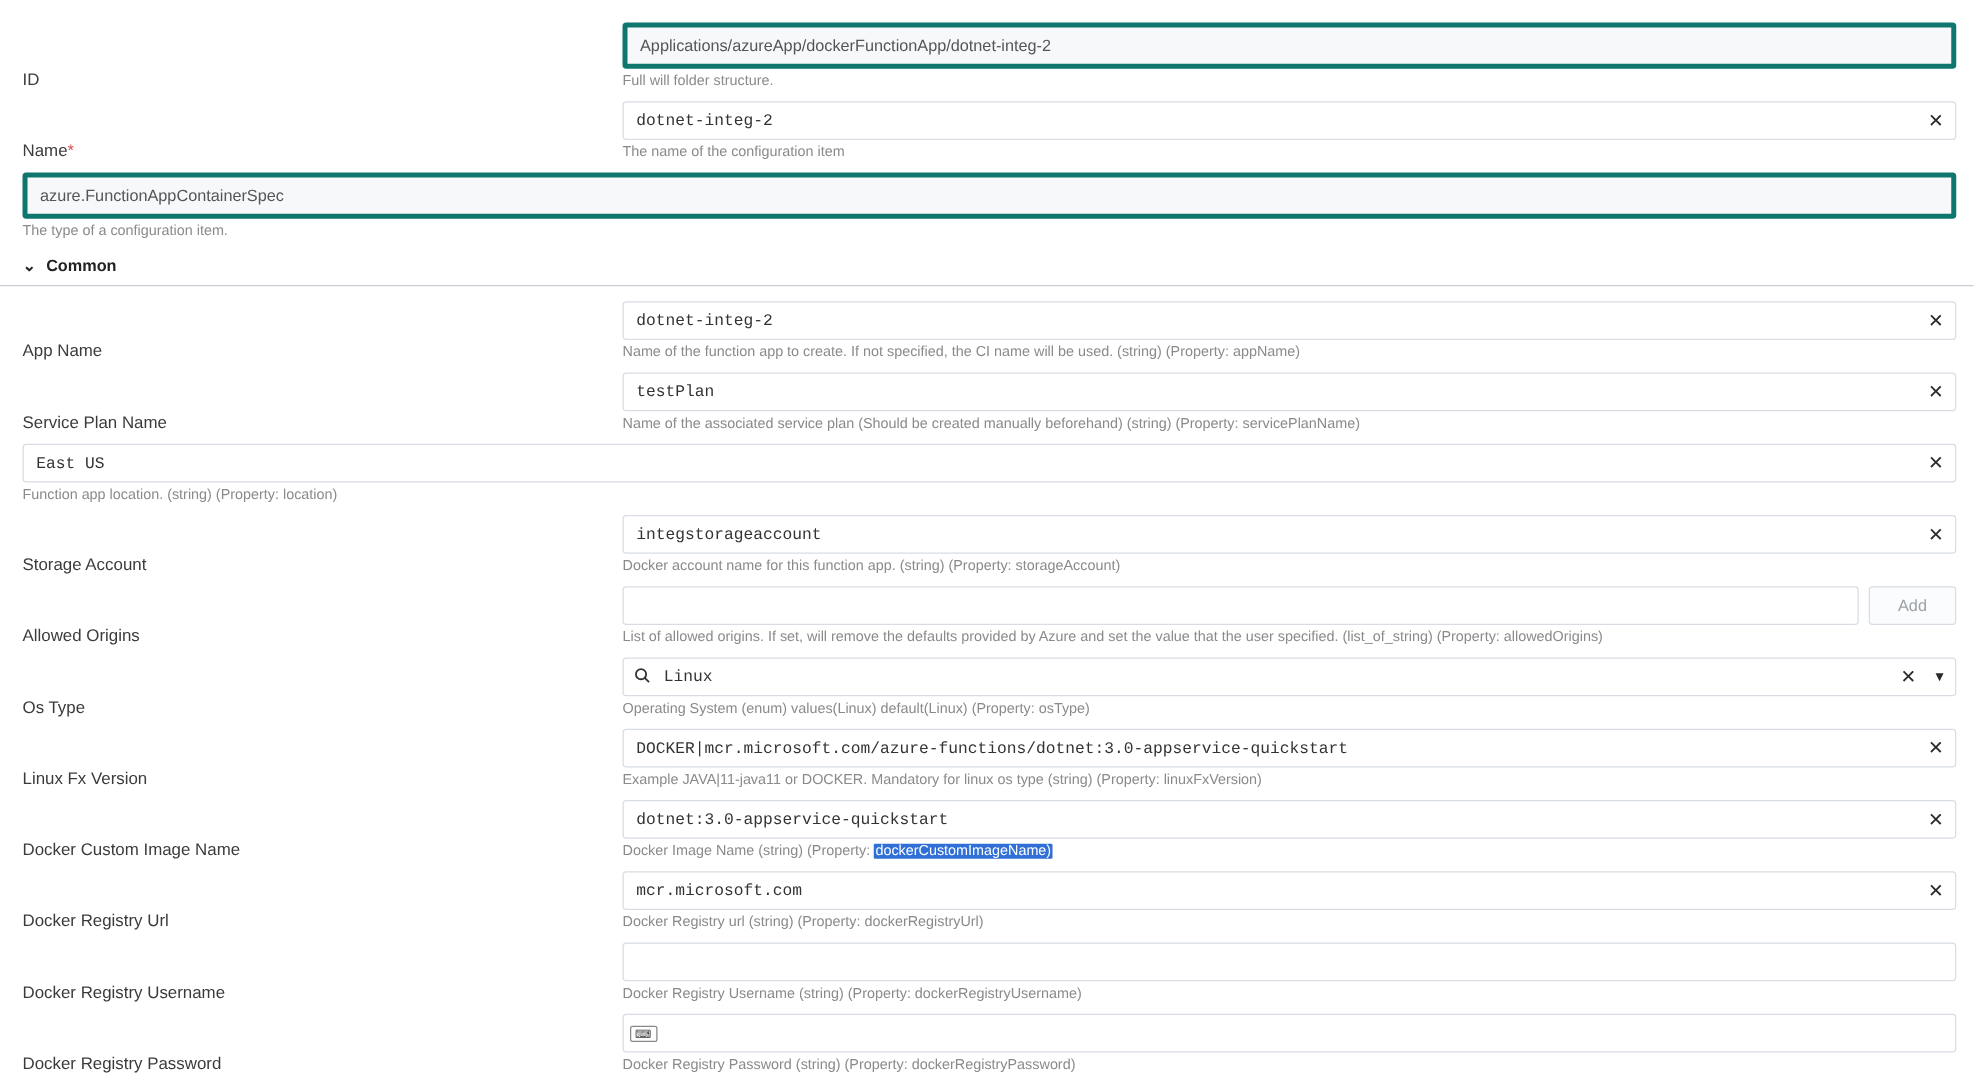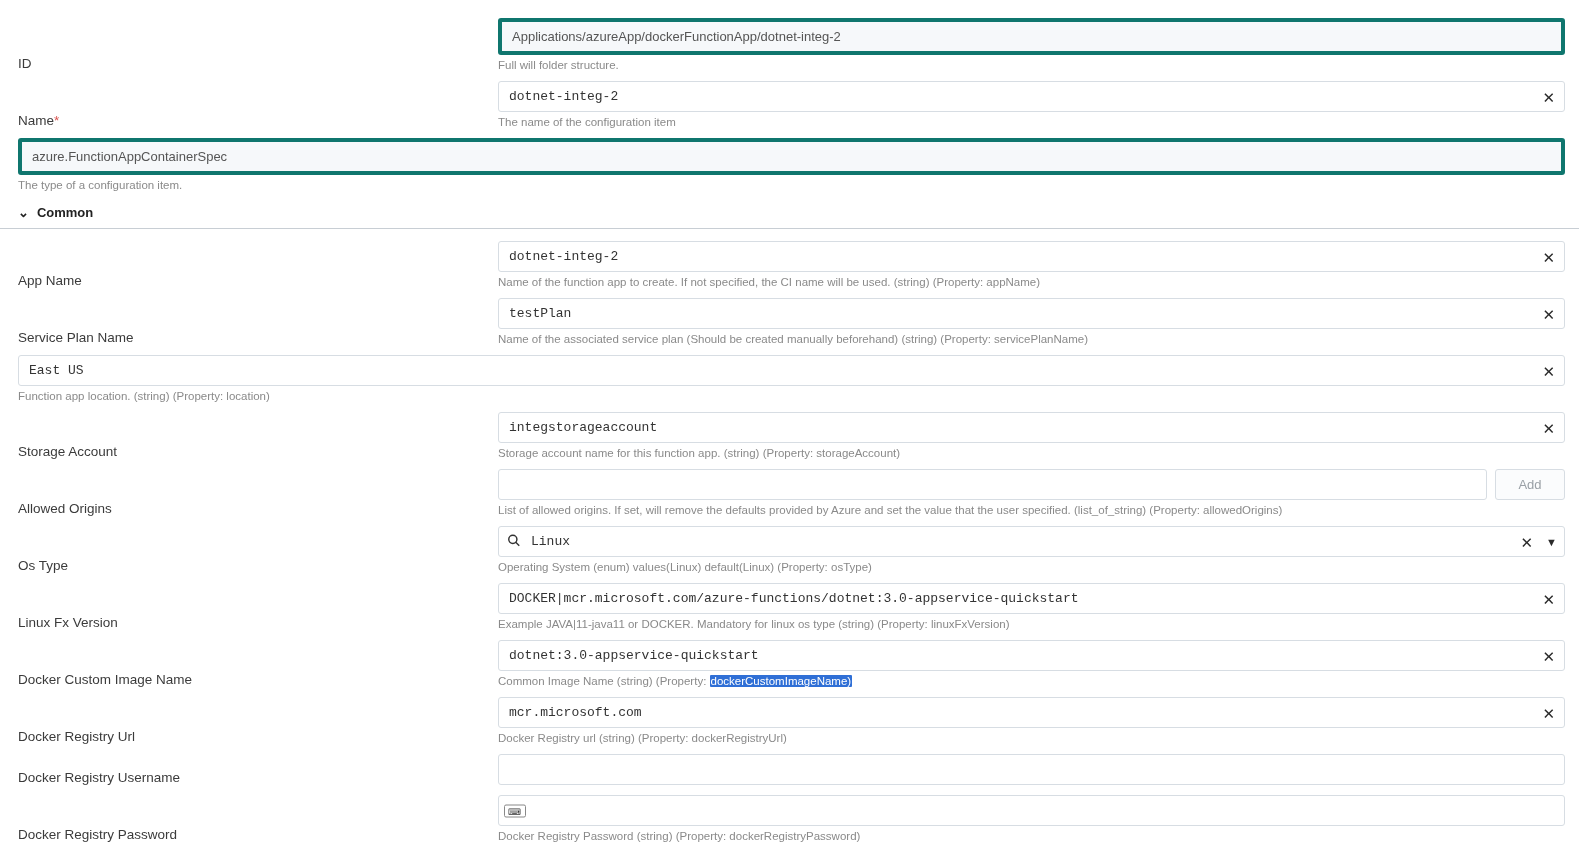--- a/index.html
+++ b/index.html
@@ -214,21 +214,21 @@
   </div>
 </div>
 
 <div class="row">
   <div class="label-col">Storage Account</div>
   <div class="field-col">
     <div class="input-wrap">
       <input class="txt-input" type="text" value="integstorageaccount" style="">
       <button class="clear-btn">✕</button>
     </div>
-    <div class="help">Storage account name for this function app. (string) (Property: storageAccount)</div>
+    <div class="help">Docker account name for this function app. (string) (Property: storageAccount)</div>
   </div>
 </div>
 
 <div class="row">
   <div class="label-col">Allowed Origins</div>
   <div class="field-col">
     <div class="add-row">
       <input class="add-input" type="text" style="">
       <button class="add-btn">Add</button>
     </div>
@@ -266,21 +266,21 @@
 </div>
 
 <div class="row">
   <div class="label-col">Docker Custom Image Name</div>
   <div class="field-col">
     <div class="input-wrap">
       <input class="txt-input" type="text" value="dotnet:3.0-appservice-quickstart" style="">
       <button class="clear-btn">✕</button>
     </div>
     <div class="help">
-      <span>Common Image Name (string) (Property: </span><span class="highlighted">dockerCustomImageName)</span>
+      <span>Docker Image Name (string) (Property: </span><span class="highlighted">dockerCustomImageName)</span>
     </div>
   </div>
 </div>
 
 <div class="row">
   <div class="label-col">Docker Registry Url</div>
   <div class="field-col">
     <div class="input-wrap">
       <input class="txt-input" type="text" value="mcr.microsoft.com" style="">
       <button class="clear-btn">✕</button>
@@ -288,20 +288,21 @@
     <div class="help">Docker Registry url (string) (Property: dockerRegistryUrl)</div>
   </div>
 </div>
 
 <div class="row">
   <div class="label-col">Docker Registry Username</div>
   <div class="field-col">
     <div class="input-wrap">
       <input class="txt-input" type="text" value="" style="">
     </div>
+    <div class="help">Docker Registry Username (string) (Property: dockerRegistryUsername)</div>
   </div>
 </div>
 
 <div class="row">
   <div class="label-col">Docker Registry Password</div>
   <div class="field-col">
     <div class="input-wrap">
       <span class="kbd-icon"><span>⌨</span></span>
       <input class="txt-input pw-input" type="password" value="" style="">
     </div>

